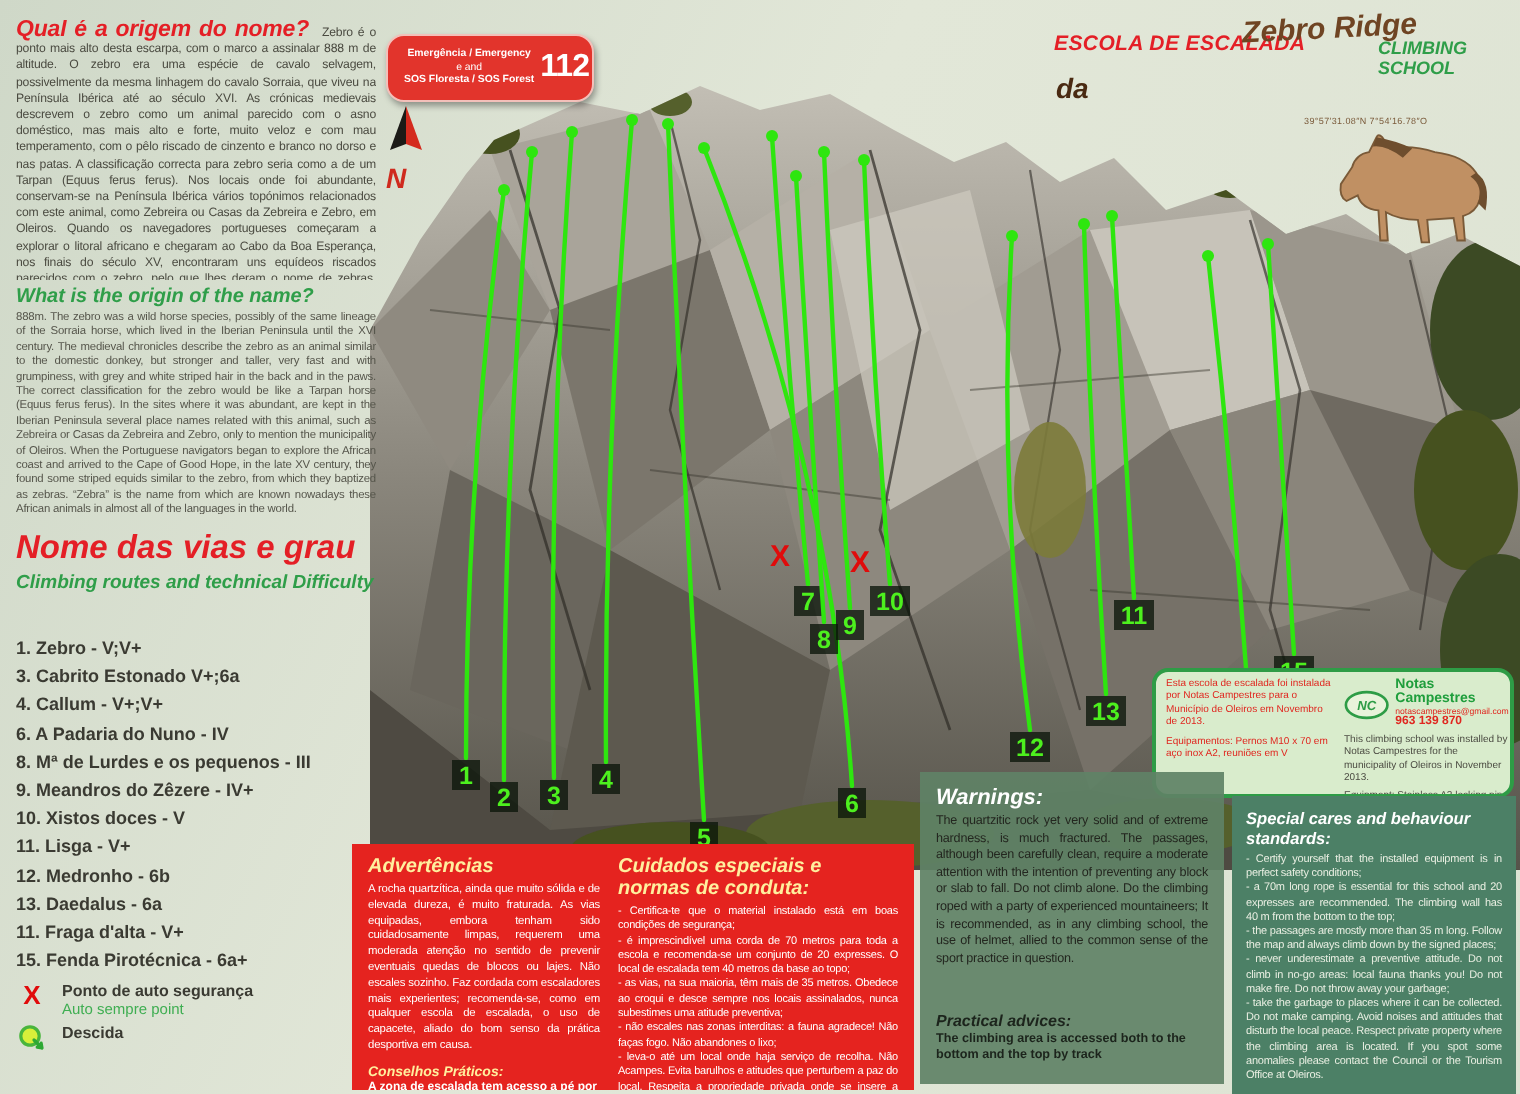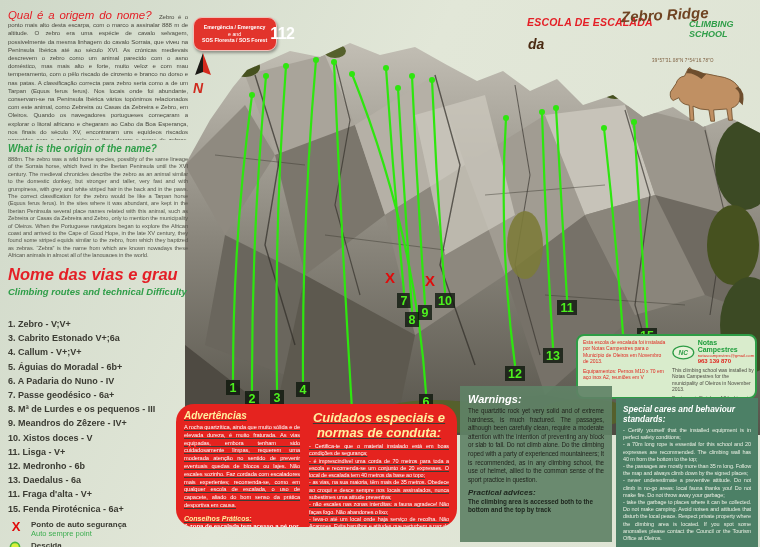--- a/index.html
+++ b/index.html
@@ -5,21 +5,21 @@
   html,body{margin:0;padding:0;}
   .page{position:relative;width:760px;height:547px;overflow:hidden;
         background:linear-gradient(115deg,#cfd8c8,#e2e7d8 45%,#dde3d3);
         font-family:"Liberation Sans",sans-serif;color:#3c3c34;}
   [data-interactable]{box-sizing:border-box;}
 
   
   .left-col{position:absolute;left:8px;top:10px;width:182px;}
   .para-pt{margin:0;width:180px;height:130px;overflow:hidden;font-size:6.1px;line-height:8.2px;
            letter-spacing:-.1px;text-align:justify;color:#4a4a40;}
-  .h-red{font-style:italic;font-weight:normal;font-size:11.5px;color:#e41f26;line-height:11px;margin-right:4px;}
+  .h-red{font-style:italic;font-weight:bold;font-size:11.5px;color:#e41f26;line-height:11px;margin-right:4px;}
   .h-green{font-style:italic;font-weight:bold;font-size:10px;color:#2f9e49;margin-top:3px;}
   .para-en{width:180px;height:101px;overflow:hidden;font-size:5.7px;line-height:7.4px;
            letter-spacing:-.1px;text-align:justify;color:#55554b;margin-top:2px;}
   .routes-h-pt{font-style:italic;font-weight:bold;font-size:16.5px;color:#e41f26;margin-top:8px;}
   .routes-h-en{font-style:italic;font-weight:bold;font-size:9.5px;color:#2f9e49;margin-top:2px;}
   .route-list{margin-top:20px;}
   .route-item{font-size:9px;font-weight:bold;color:#3a3a32;line-height:14.2px;white-space:nowrap;}
   .legend{margin-top:4px;}
   .legend-row{display:flex;align-items:flex-start;gap:7px;margin-bottom:3px;}
   .legend-x{color:#e00b0b;font-weight:bold;font-size:13px;line-height:13px;width:16px;text-align:center;}
@@ -40,45 +40,45 @@
 
   
   .rock,.overlay{position:absolute;left:185px;top:15px;}
   .route-line{fill:none;stroke:#2ee60f;stroke-width:2.2;stroke-linecap:round;}
   .route-dot{fill:#2ee60f;}
   .route-label-bg{fill:rgba(12,22,10,.78);}
   .route-label{fill:#4df01e;font-weight:bold;font-size:12.5px;font-family:"Liberation Sans",sans-serif;text-anchor:middle;}
   .x-mark{fill:#e00b0b;font-weight:bold;font-size:15px;font-family:"Liberation Sans",sans-serif;}
 
   
-  .emg{position:absolute;left:193px;top:17px;width:84px;height:34px;background:#e2342c;border:1px solid #f3c0ba;
+  .emg{position:absolute;left:193px;top:17px;width:104px;height:34px;background:#e2342c;border:1px solid #f3c0ba;
        border-radius:9px;display:flex;align-items:center;gap:3px;padding:12px 5px;box-shadow:1px 2px 3px rgba(0,0,0,.35);}
   .emg-lines{flex:1;text-align:center;color:#fff;}
   .emg-l{font-size:5.2px;line-height:6.4px;font-weight:bold;white-space:nowrap;}
   .emg-l.mid{font-weight:normal;}
   .emg-num{color:#fff;font-weight:bold;font-size:16px;letter-spacing:-.5px;}
   .compass{position:absolute;left:192px;top:52px;width:30px;text-align:left;}
   .compass-n{color:#cf2a1e;font-weight:bold;font-style:italic;font-size:14px;line-height:12px;margin-left:1px;}
 
   
-  .red-box{position:absolute;left:176px;top:404px;width:281px;height:123px;background:#e5231f;border-radius:18px;
-           padding:6px 8px;display:grid;grid-template-columns:116px 1fr;column-gap:9px;overflow:hidden;text-decoration:underline;}
+  .red-box{position:absolute;left:176px;top:422px;width:281px;height:123px;background:#e5231f;border-radius:0;
+           padding:6px 8px;display:grid;grid-template-columns:116px 1fr;column-gap:9px;overflow:hidden;}
   .rb-h1{font-style:italic;font-weight:bold;font-size:10px;color:#ffef9e;margin-bottom:3px;}
   .rb-body{font-size:5.7px;line-height:7.8px;color:#ffffff;text-align:justify;letter-spacing:-.1px;}
   .rb-h2{font-style:italic;font-weight:bold;font-size:7px;color:#ffef9e;margin-top:5px;}
   .rb-tips{font-size:6px;font-weight:bold;color:#fff;line-height:7.5px;margin-top:1px;}
-  .rb-h3{font-style:italic;font-weight:bold;font-size:13px;color:#ffef9e;margin-bottom:3px;text-align:center;}
+  .rb-h3{font-style:italic;font-weight:bold;font-size:10px;color:#ffef9e;margin-bottom:3px;}
   .rb-bullets .bullet{font-size:5.5px;line-height:7.3px;color:#fff;text-align:justify;letter-spacing:-.12px;}
 
   
   .warn{position:absolute;left:460px;top:386px;width:152px;height:156px;background:rgba(96,130,102,.92);
         padding:7px 8px;overflow:hidden;}
   .warn-h{font-style:italic;font-weight:bold;font-size:11px;color:#fff;margin-bottom:2px;}
   .warn-body{font-size:6.3px;line-height:8.6px;color:#23261f;text-align:justify;letter-spacing:-.1px;}
-  .warn-h2{font-style:italic;font-weight:bold;font-size:8px;color:#1c241c;margin-top:4px;}
+  .warn-h2{font-style:italic;font-weight:bold;font-size:8px;color:#1c241c;margin-top:22px;}
   .warn-adv{font-size:6.3px;font-weight:bold;color:#1c241c;line-height:8px;margin-top:1px;}
 
   
   .special{position:absolute;left:616px;top:398px;width:142px;height:149px;background:#4c8066;
            padding:6px 7px;overflow:hidden;}
   .sp-h{font-style:italic;font-weight:bold;font-size:8.3px;color:#fff;margin-bottom:3px;}
   .sp-bullets .bullet{font-size:5.5px;line-height:7.2px;color:#e9eee2;letter-spacing:-.12px;text-align:justify;}
 
   
   .inst{position:absolute;left:576px;top:334px;width:181px;height:65px;background:#d9eccc;border:2px solid #2e9c46;
@@ -255,23 +255,21 @@
       <span data-interactable="false">Zebro é o ponto mais alto desta escarpa, com o marco a assinalar 888 m de altitude. O zebro era uma espécie de cavalo selvagem, possivelmente da mesma linhagem do cavalo Sorraia, que viveu na Península Ibérica até ao século XVI. As crónicas medievais descrevem o zebro como um animal parecido com o asno doméstico, mas mais alto e forte, muito veloz e com mau temperamento, com o pêlo riscado de cinzento e branco no dorso e nas patas. A classificação correcta para zebro seria como a de um Tarpan (Equus ferus ferus). Nos locais onde foi abundante, conservam-se na Península Ibérica vários topónimos relacionados com este animal, como Zebreira ou Casas da Zebreira e Zebro, em Oleiros. Quando os navegadores portugueses começaram a explorar o litoral africano e chegaram ao Cabo da Boa Esperança, nos finais do século XV, encontraram uns equídeos riscados parecidos com o zebro, pelo que lhes deram o nome de zebras. “Zebra” é o nome por que são conhecidos hoje em dia estes animais africanos em quase todas as línguas do mundo.</span>
     </p>
     <div class="h-green" data-interactable="false">What is the origin of the name?</div>
     <div class="para-en" data-interactable="false">888m. The zebro was a wild horse species, possibly of the same lineage of the Sorraia horse, which lived in the Iberian Peninsula until the XVI century. The medieval chronicles describe the zebro as an animal similar to the domestic donkey, but stronger and taller, very fast and with grumpiness, with grey and white striped hair in the back and in the paws. The correct classification for the zebro would be like a Tarpan horse (Equus ferus ferus). In the sites where it was abundant, are kept in the Iberian Peninsula several place names related with this animal, such as Zebreira or Casas da Zebreira and Zebro, only to mention the municipality of Oleiros. When the Portuguese navigators began to explore the African coast and arrived to the Cape of Good Hope, in the late XV century, they found some striped equids similar to the zebro, from which they baptized as zebras. “Zebra” is the name from which are known nowadays these African animals in almost all of the languages in the world.</div>
     <div class="routes-h-pt" data-interactable="false">Nome das vias e grau</div>
     <div class="routes-h-en" data-interactable="false">Climbing routes and technical Difficulty</div>
     <div class="route-list" data-interactable="false">
         <div class="route-item" data-interactable="false">1. Zebro - V;V+</div>
         <div class="route-item" data-interactable="false">3. Cabrito Estonado V+;6a</div>
         <div class="route-item" data-interactable="false">4. Callum - V+;V+</div>
-        <div class="route-item" data-interactable="false">5. Águias do Moradal - 6b+</div>
         <div class="route-item" data-interactable="false">6. A Padaria do Nuno - IV</div>
-        <div class="route-item" data-interactable="false">7. Passe geodésico - 6a+</div>
         <div class="route-item" data-interactable="false">8. Mª de Lurdes e os pequenos -  III</div>
         <div class="route-item" data-interactable="false">9. Meandros do Zêzere -  IV+</div>
         <div class="route-item" data-interactable="false">10. Xistos doces -  V</div>
         <div class="route-item" data-interactable="false">11. Lisga - V+</div>
         <div class="route-item" data-interactable="false">12. Medronho - 6b</div>
         <div class="route-item" data-interactable="false">13. Daedalus - 6a</div>
         <div class="route-item" data-interactable="false">11. Fraga d'alta  -  V+</div>
         <div class="route-item" data-interactable="false">15. Fenda Pirotécnica - 6a+</div>
       </div>
     <div class="legend" data-interactable="false">

